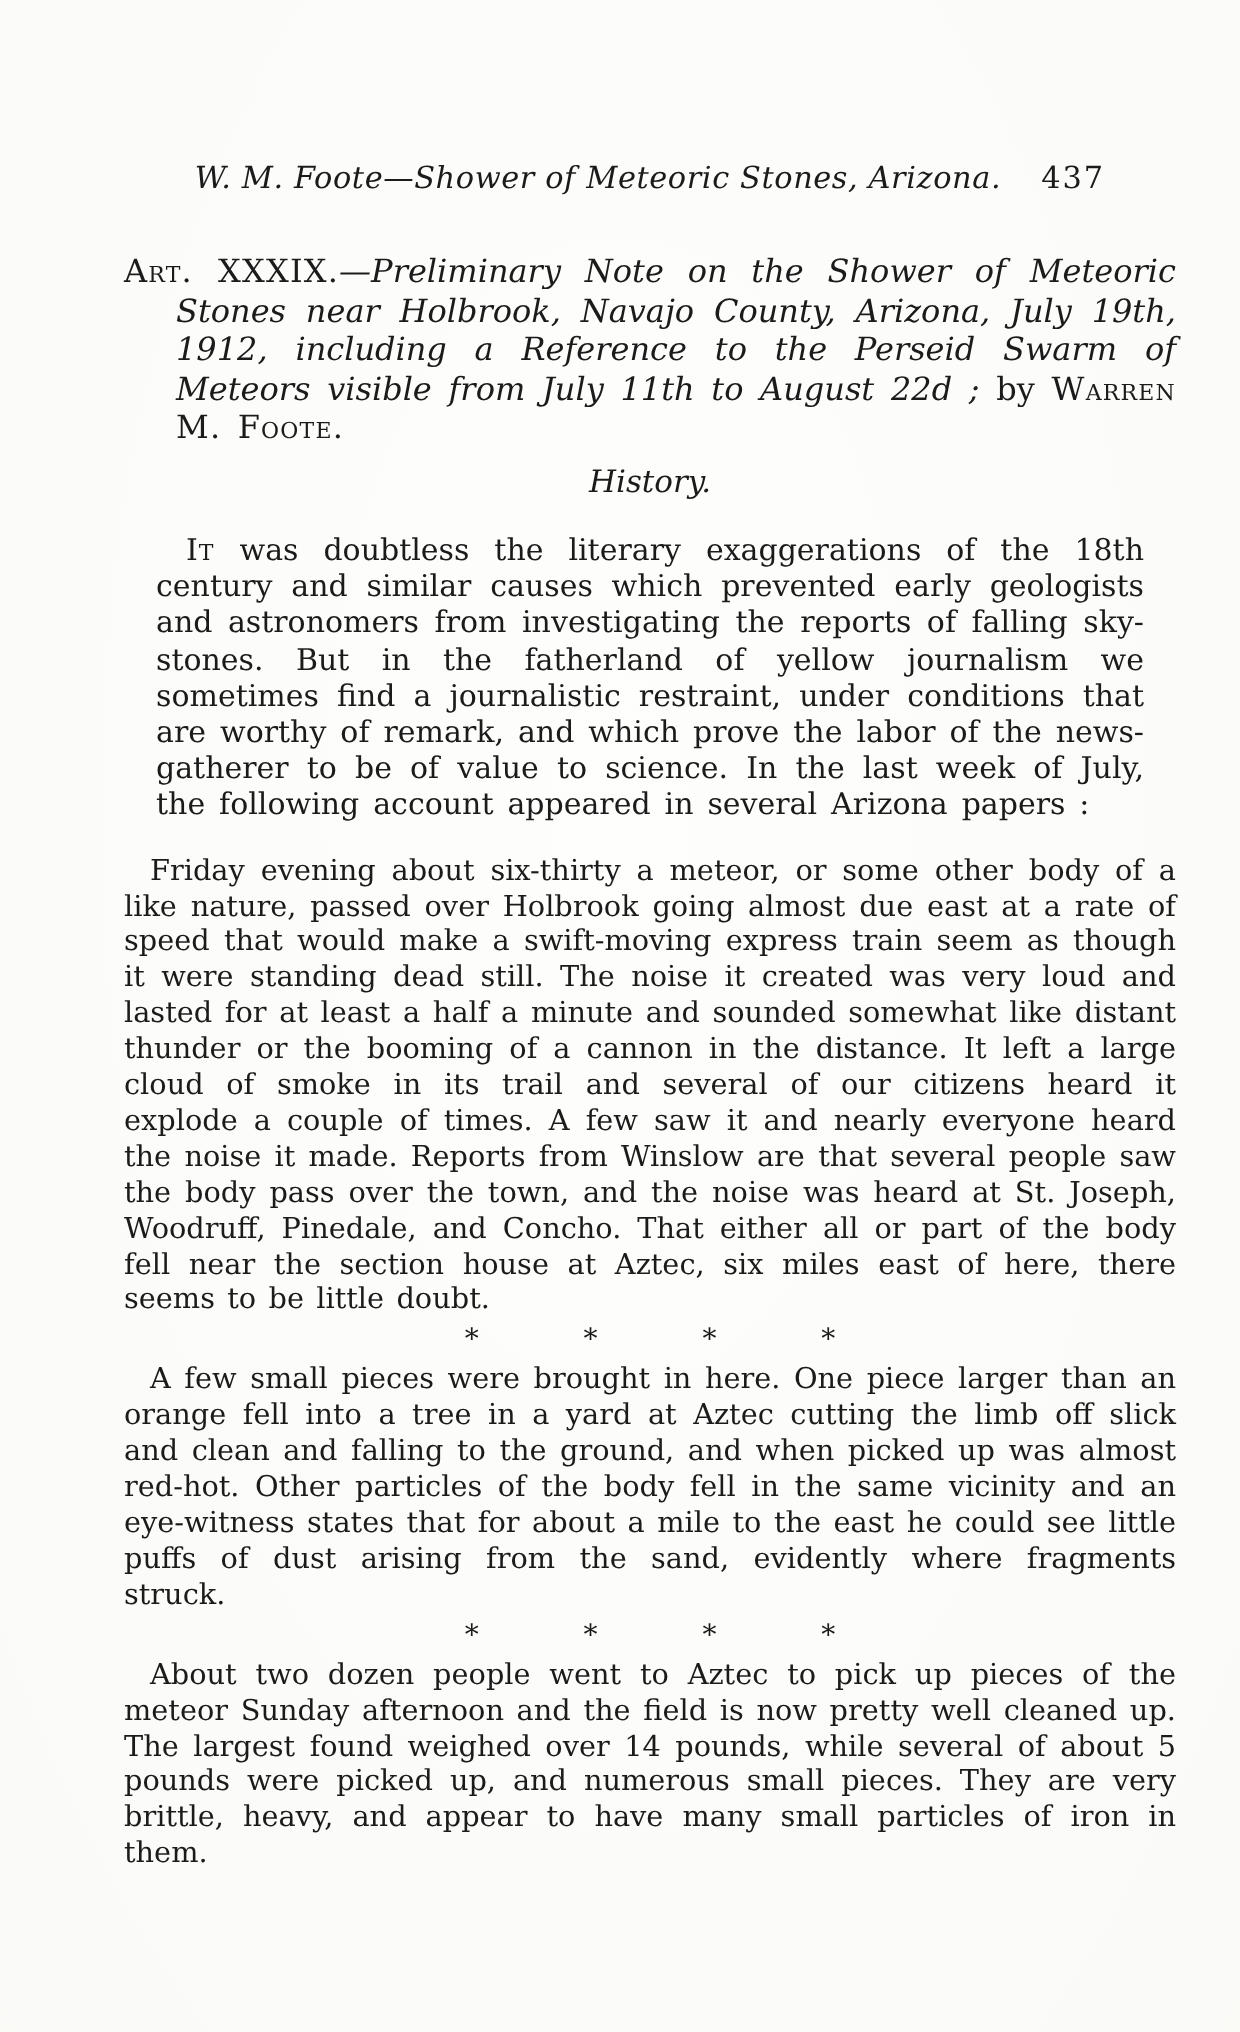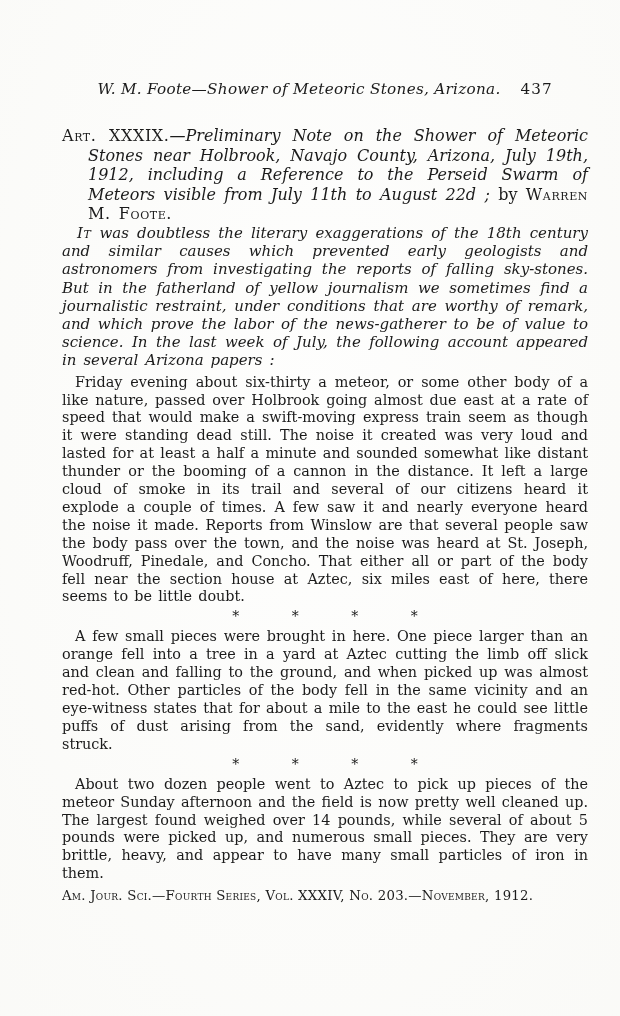--- a/index.html
+++ b/index.html
@@ -54,27 +54,26 @@
   .article-title em {
     font-style: italic;
   }
   .history-heading {
     text-align: center;
     font-style: italic;
     font-size: 15.5px;
     margin: 8px 0 6px 0;
   }
   p.body-para {
-    margin: 0;
+    margin: 16px;
     font-size: 15px;
     line-height: 18.2px;
     text-align: justify;
     text-indent: 15px;
     word-spacing: 2.2px;
-    font-style: italic;
   }
   p.body-para .lead-sc {
     font-variant: small-caps;
     letter-spacing: 0.5px;
   }
   p.quote-para {
     margin: 4px 0 0 0;
     font-size: 14.4px;
     line-height: 17.9px;
     text-align: justify;
@@ -107,31 +106,31 @@
 <div class="page">
 
   <div class="running-head">
     <span class="head-title">W. M. Foote—Shower of Meteoric Stones, Arizona.</span><span class="page-number">437</span>
   </div>
 
   <p class="article-title">
     <span class="sc">Art. XXXIX.</span><em>—Preliminary Note on the Shower of Meteoric Stones near Holbrook, Navajo County, Arizona, July 19th, 1912, including a Reference to the Perseid Swarm of Meteors visible from July 11th to August 22d ;</em><span> by </span><span class="sc">Warren M. Foote.</span>
   </p>
 
+  <div class="history-heading">History.</div>
 
   <p class="body-para">
     <span class="lead-sc">It</span><span> was doubtless the literary exaggerations of the 18th century and similar causes which prevented early geologists and astronomers from investigating the reports of falling sky-stones.  But in the fatherland of yellow journalism we sometimes find a journalistic restraint, under conditions that are worthy of remark, and which prove the labor of the news-gatherer to be of value to science.  In the last week of July, the following account appeared in several Arizona papers :</span>
   </p>
 
   <p class="quote-para">Friday evening about six-thirty a meteor, or some other body of a like nature, passed over Holbrook going almost due east at a rate of speed that would make a swift-moving express train seem as though it were standing dead still.  The noise it created was very loud and lasted for at least a half a minute and sounded somewhat like distant thunder or the booming of a cannon in the distance.  It left a large cloud of smoke in its trail and several of our citizens heard it explode a couple of times.  A few saw it and nearly everyone heard the noise it made.  Reports from Winslow are that several people saw the body pass over the town, and the noise was heard at St. Joseph, Woodruff, Pinedale, and Concho. That either all or part of the body fell near the section house at Aztec, six miles east of here, there seems to be little doubt.</p>
 
   <div class="asterisk-row">* * * *</div>
 
   <p class="quote-para">A few small pieces were brought in here.  One piece larger than an orange fell into a tree in a yard at Aztec cutting the limb off slick and clean and falling to the ground, and when picked up was almost red-hot.  Other particles of the body fell in the same vicinity and an eye-witness states that for about a mile to the east he could see little puffs of dust arising from the sand, evidently where fragments struck.</p>
 
   <div class="asterisk-row">* * * *</div>
 
   <p class="quote-para">About two dozen people went to Aztec to pick up pieces of the meteor Sunday afternoon and the field is now pretty well cleaned up.  The largest found weighed over 14 pounds, while several of about 5 pounds were picked up, and numerous small pieces. They are very brittle, heavy, and appear to have many small particles of iron in them.</p>
 
 
-  <div class="footer-line">Am. Jour. Sci.—Fourth Series, Vol. XXXIV, No. 203.—November, 1912.</div>
 
 </div>
 
 </body></html>

